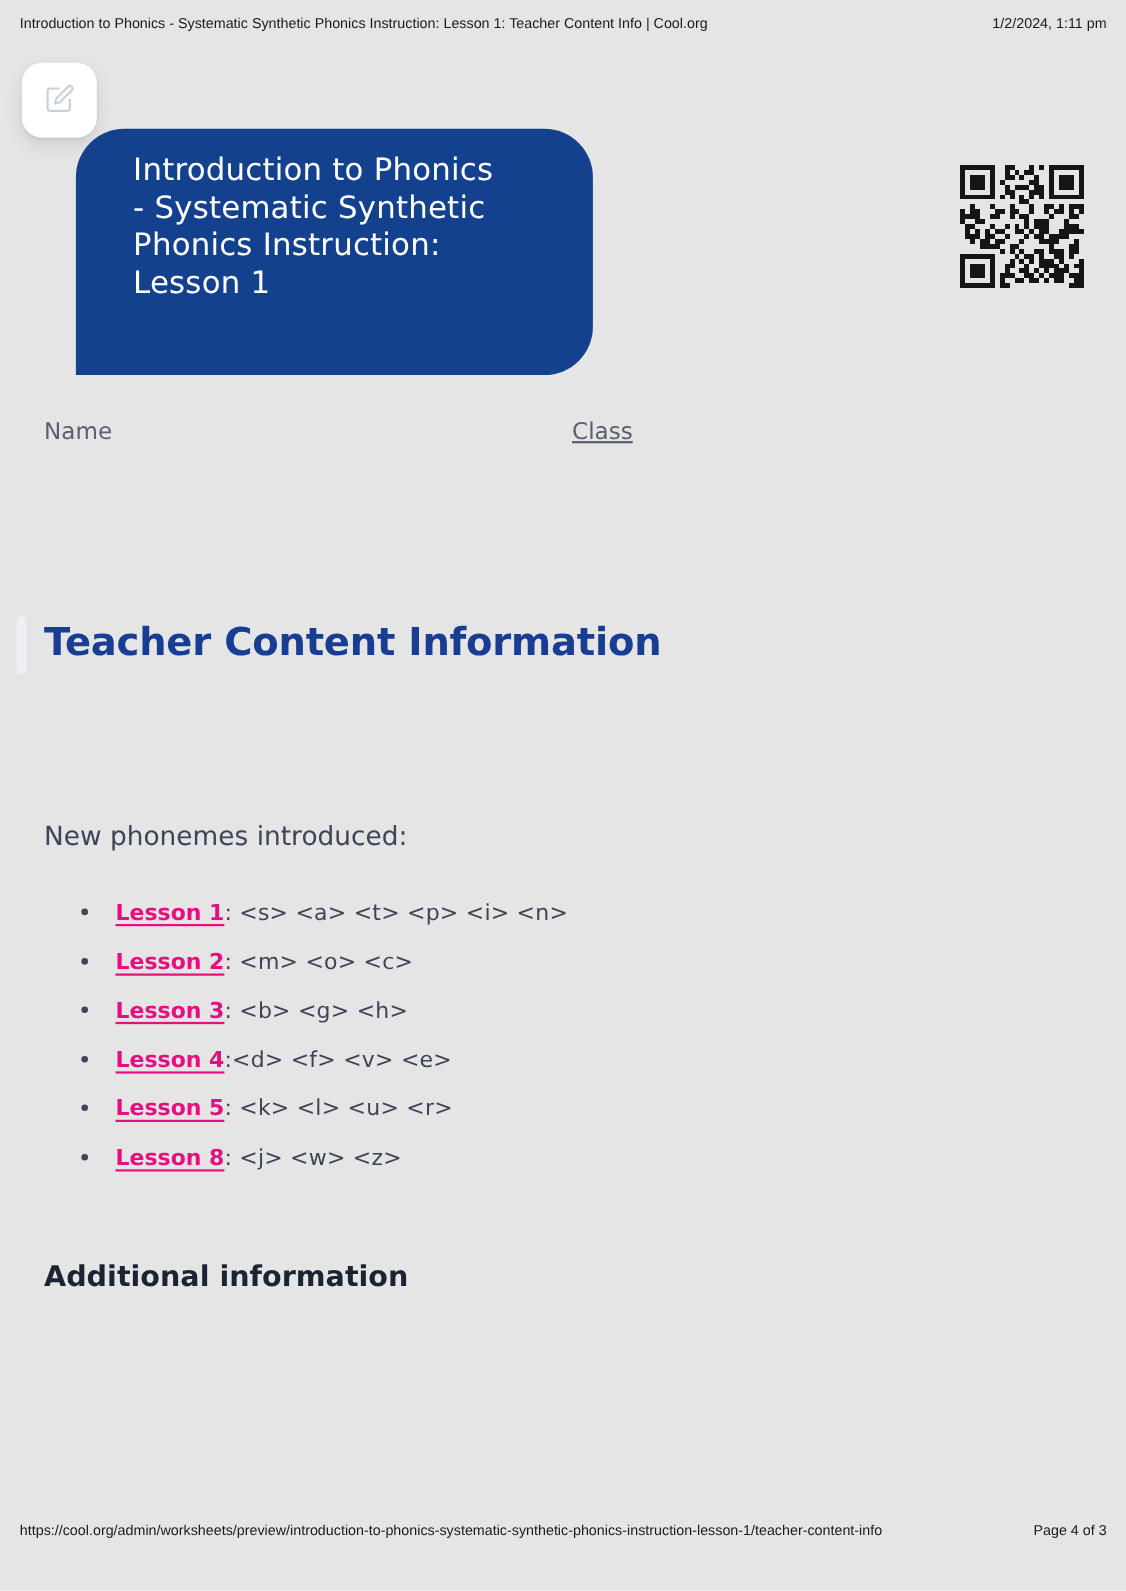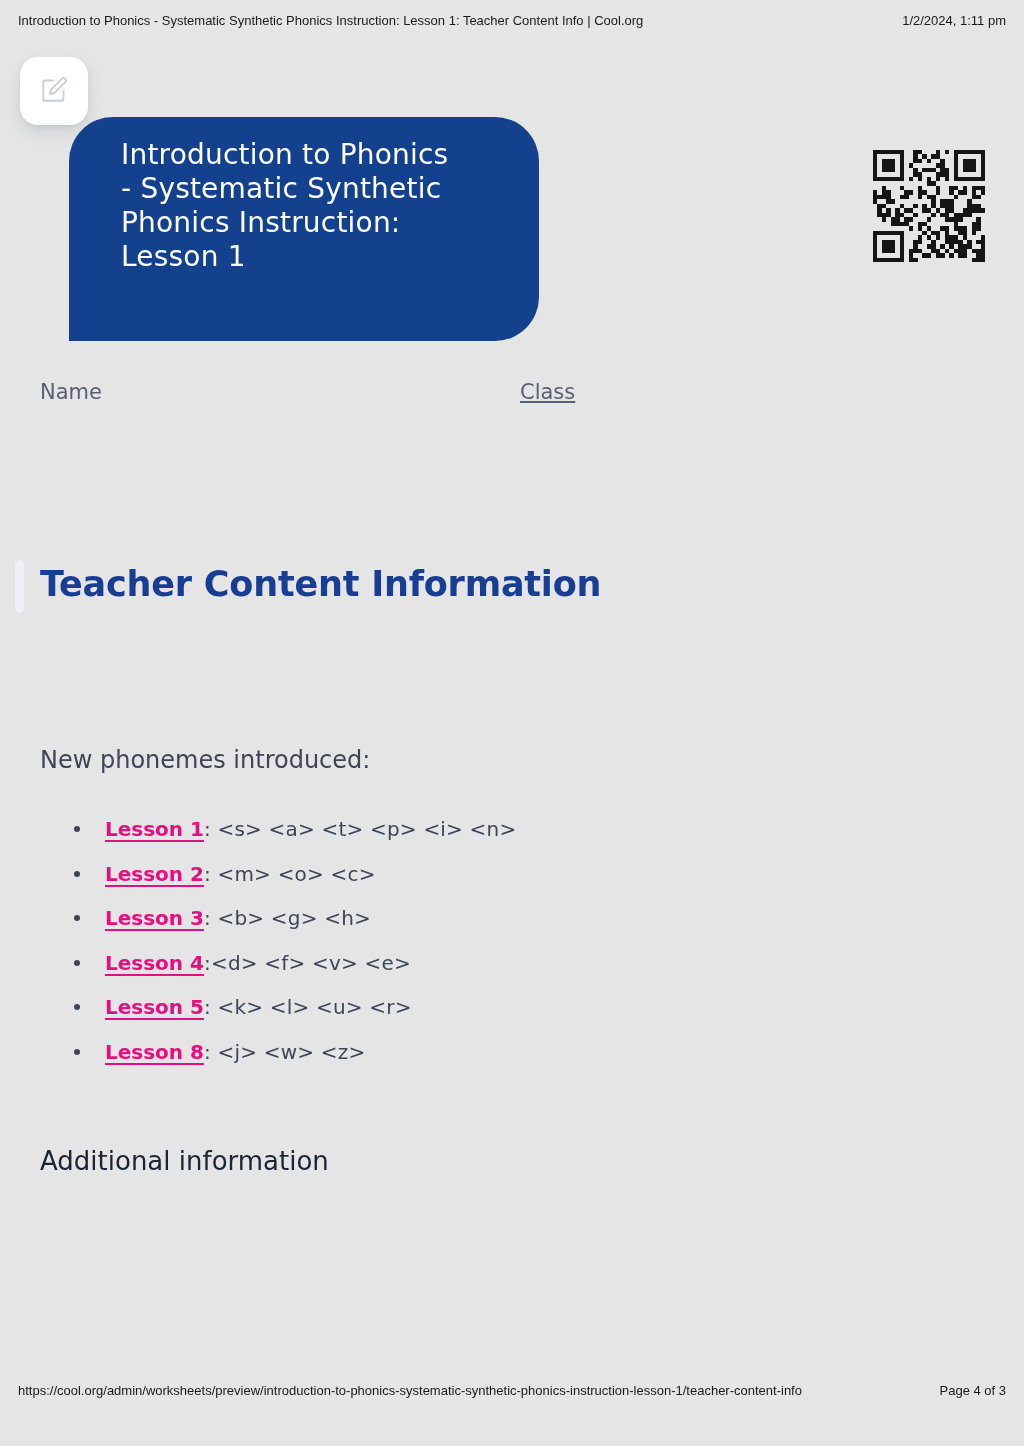--- a/index.html
+++ b/index.html
@@ -67,21 +67,21 @@
     content:"";position:absolute;left:5px;top:9px;width:6px;height:6px;border-radius:50%;
     background:var(--body-text,#3E4557);
   }
   .lesson-link{
     color:var(--link-pink,#E60F80);font-weight:700;text-decoration:underline;
     text-decoration-thickness:2px;text-underline-offset:4px;
   }
   .phonemes{letter-spacing:.2px;}
 
   .additional-heading{position:absolute;left:40px;top:1146px;margin:0;
-    font-size:26px;font-weight:400;color:var(--heading-dark,#1B2433);}
+    font-size:26px;font-weight:700;color:var(--heading-dark,#1B2433);}
 </style>
 </head>
 <body>
 
 <div class="page">
 
   <div class="print-header">
     <span>Introduction to Phonics - Systematic Synthetic Phonics Instruction: Lesson 1: Teacher Content Info | Cool.org</span>
     <span>1/2/2024, 1:11 pm</span>
   </div>

